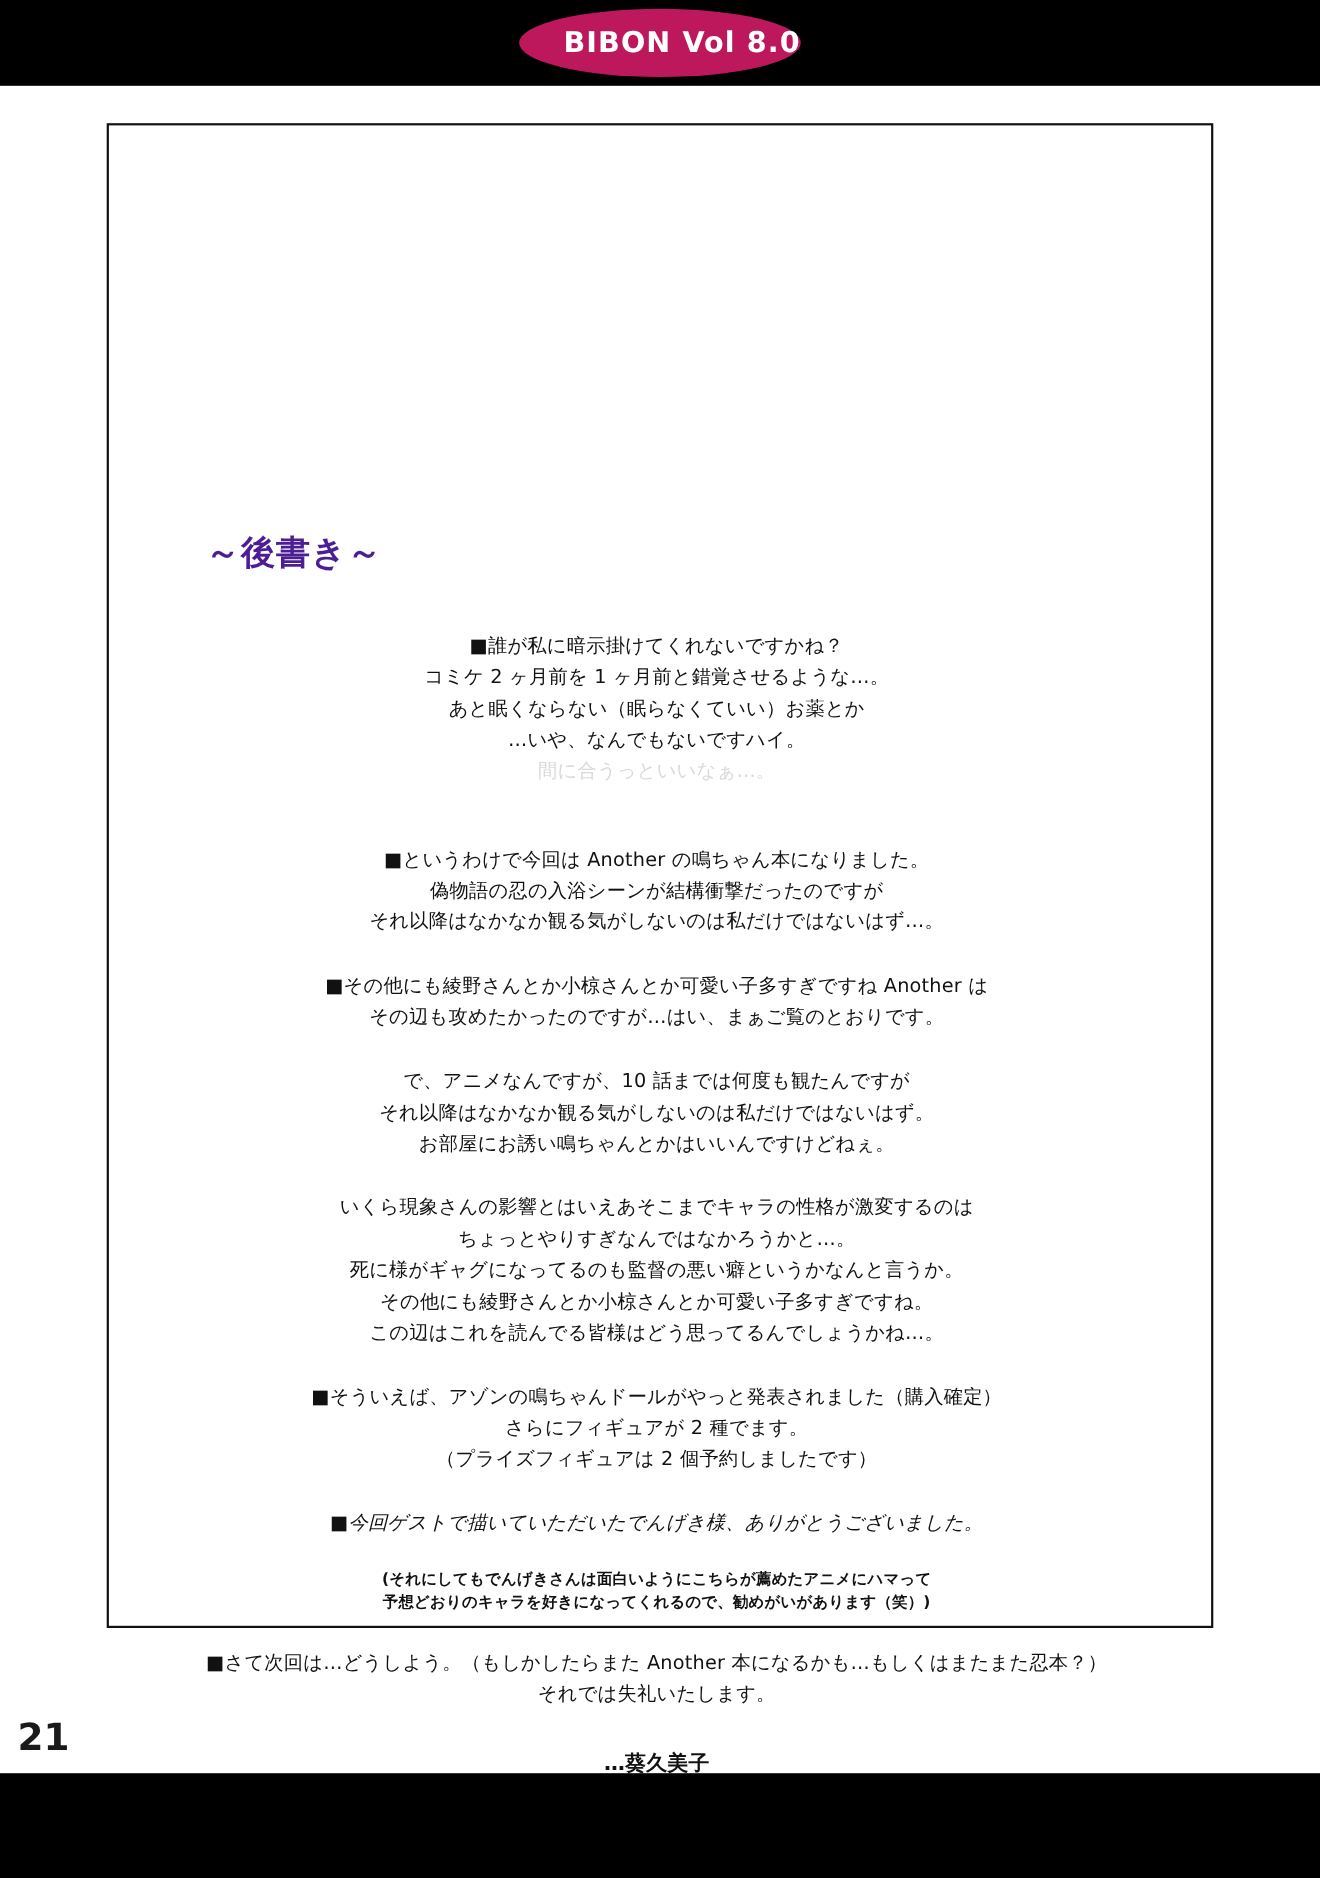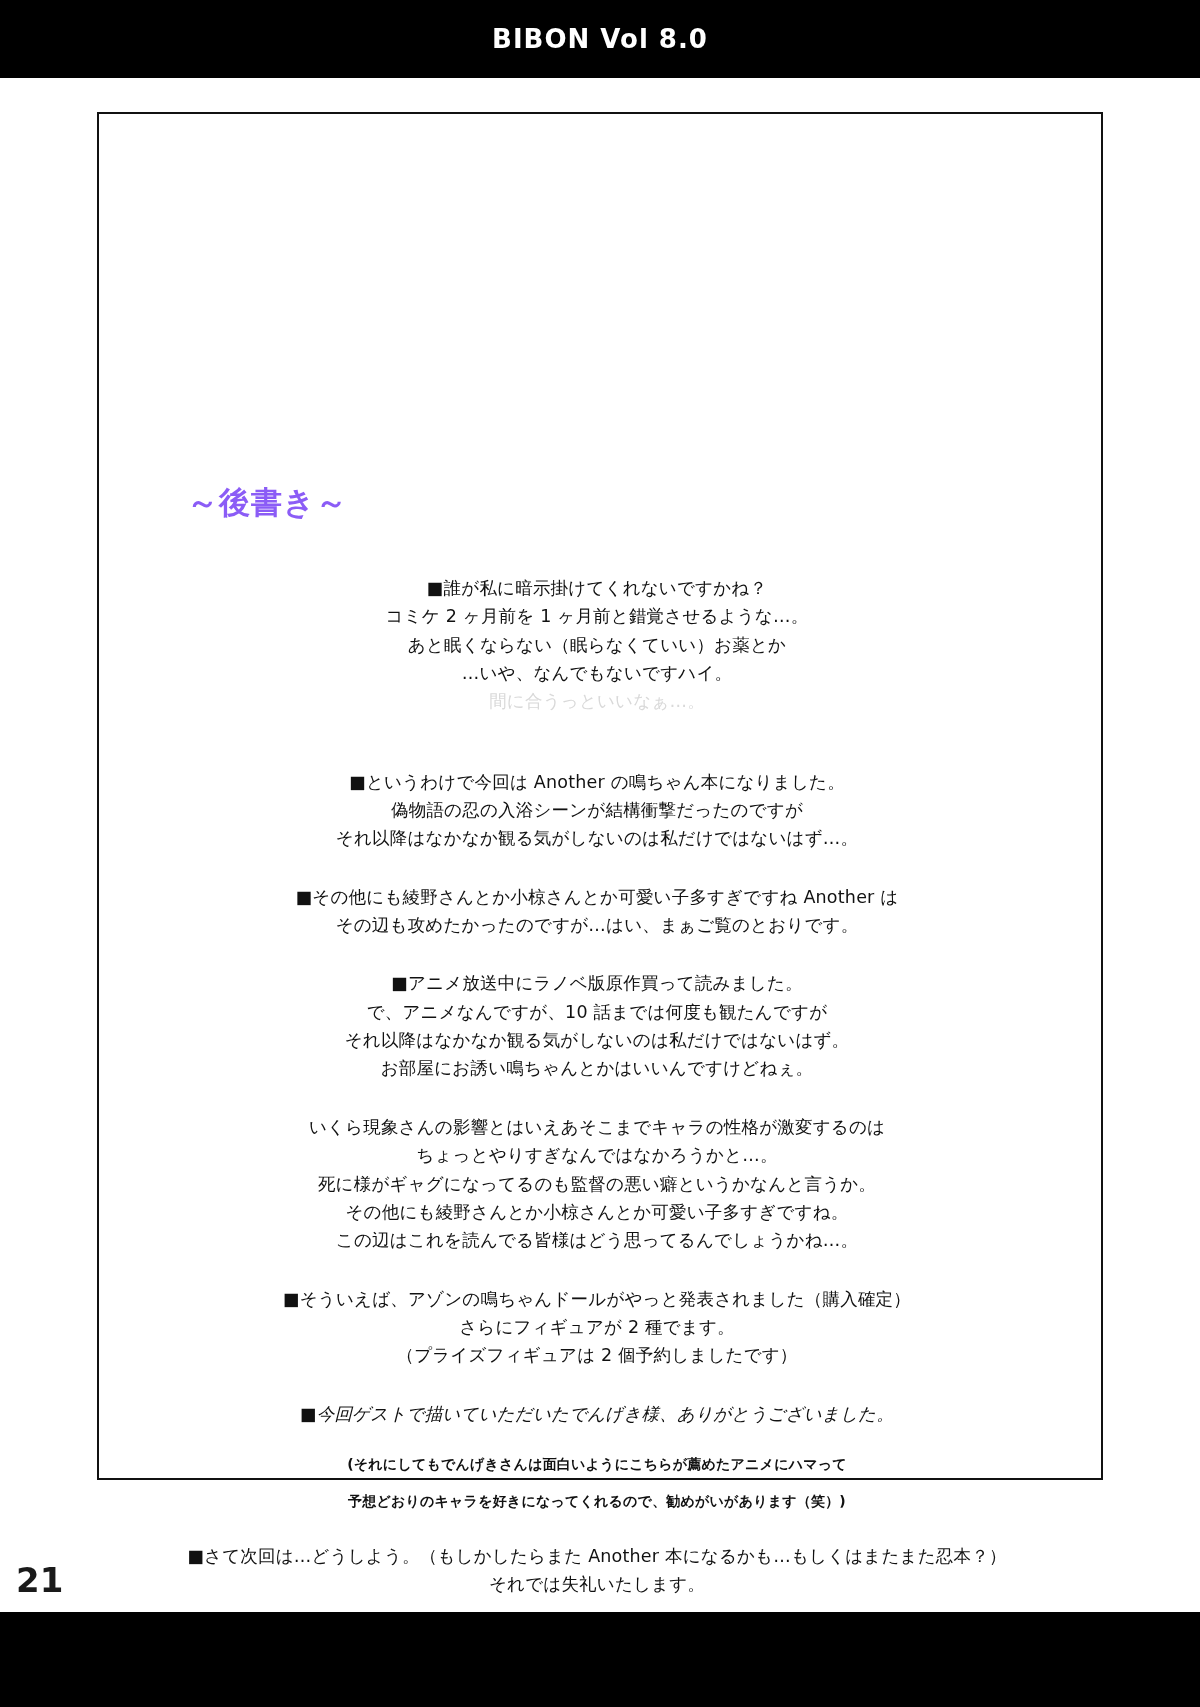--- a/index.html
+++ b/index.html
@@ -23,25 +23,25 @@
     width: 1200px;
     height: 78px;
     background: #000000;
   }
   .banner-ellipse {
     position: absolute;
     left: 472px;
     top: 8px;
     width: 256px;
     height: 62px;
-    background: #000000;
+    background: #be185d;
     border-radius: 50% / 50%;
     display: flex;
     align-items: center;
-    justify-content: center;
+    justify-content: flex-end;
   }
   .banner-title {
     color: #ffffff;
     font-size: 26px;
     font-weight: bold;
     letter-spacing: 1px;
     font-family: "DejaVu Sans", "Liberation Sans", sans-serif;
     white-space: nowrap;
   }
 
@@ -75,21 +75,21 @@
     background: #ffffff;
     box-sizing: border-box;
   }
 
   .afterword-heading {
     position: absolute;
     left: 88px;
     top: 368px;
     font-size: 31px;
     font-weight: bold;
-    color: #8b5cf6;
+    color: #4c1d95;
     letter-spacing: 1px;
     white-space: nowrap;
   }
 
   .body-text {
     position: absolute;
     left: 48px;
     top: 460px;
     width: 900px;
     color: #111111;
@@ -97,21 +97,21 @@
 
   .para {
     margin: 0 0 30px 0;
     font-size: 17.5px;
     line-height: 1.62;
     letter-spacing: 0.2px;
   }
   .para.tight { margin-bottom: 26px; font-style: italic; }
   .para .line { display: block; white-space: nowrap; text-align: center; }
   .para .line.faded { color: #d9d9d9; }
-  .para.small .line { font-size: 14px; line-height: 1.5; font-weight: bold; margin-top: 16px; }
+  .para.small .line { font-size: 14px; line-height: 1.5; font-weight: bold; }
   .para.sign { margin-top: 34px; font-size: 19px; font-weight: bold; }
 
   .spacer-lg { height: 22px; }
 </style>
 </head>
 <body>
 
 <div class="top-band"></div>
 <div class="banner-ellipse">
   <span class="banner-title">BIBON Vol 8.0</span>
@@ -138,21 +138,20 @@
       <span class="line">偽物語の忍の入浴シーンが結構衝撃だったのですが</span>
       <span class="line">それ以降はなかなか観る気がしないのは私だけではないはず…。</span>
     </div>
 
     <div class="para">
       <span class="line">■その他にも綾野さんとか小椋さんとか可愛い子多すぎですね Another は</span>
       <span class="line">その辺も攻めたかったのですが…はい、まぁご覧のとおりです。</span>
     </div>
 
     <div class="para">
-      <span class="line">■アニメ放送中にラノベ版原作買って読みました。</span>
       <span class="line">で、アニメなんですが、10 話までは何度も観たんですが</span>
       <span class="line">それ以降はなかなか観る気がしないのは私だけではないはず。</span>
       <span class="line">お部屋にお誘い鳴ちゃんとかはいいんですけどねぇ。</span>
     </div>
 
     <div class="para">
       <span class="line">いくら現象さんの影響とはいえあそこまでキャラの性格が激変するのは</span>
       <span class="line">ちょっとやりすぎなんではなかろうかと…。</span>
       <span class="line">死に様がギャグになってるのも監督の悪い癖というかなんと言うか。</span>
       <span class="line">その他にも綾野さんとか小椋さんとか可愛い子多すぎですね。</span>

